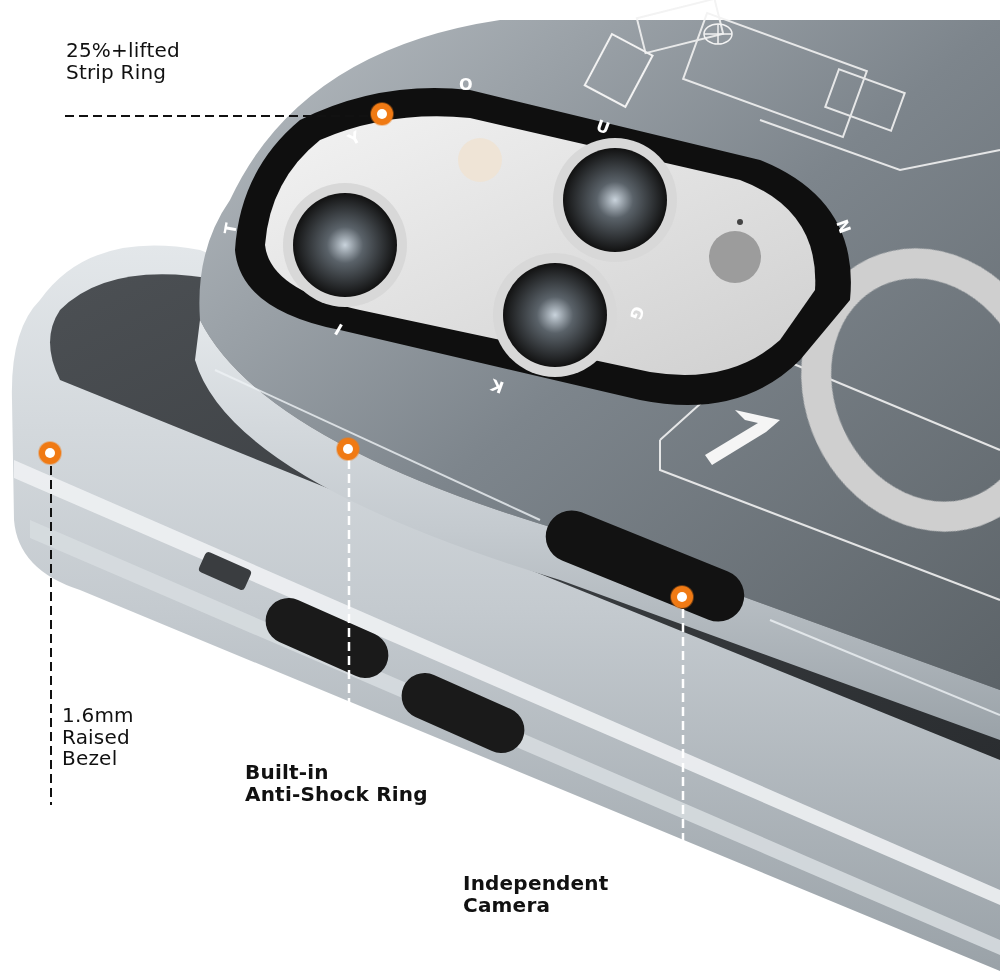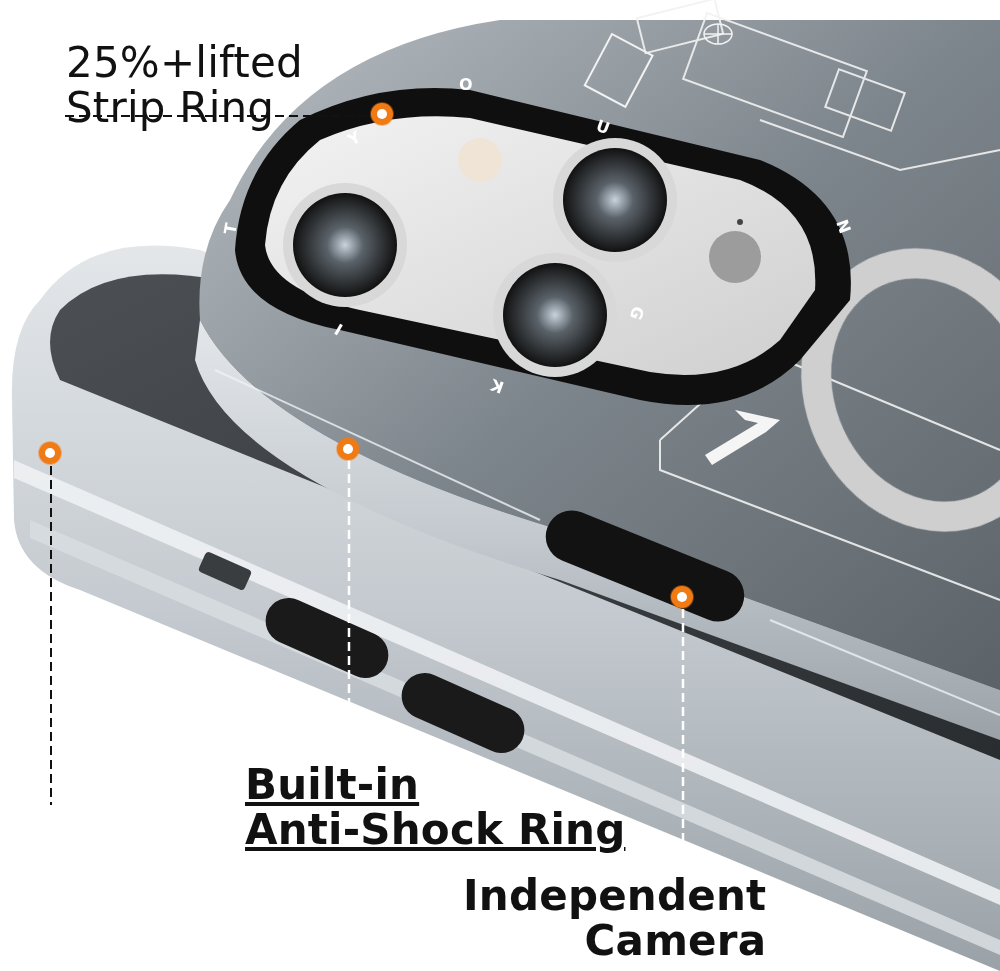--- a/index.html
+++ b/index.html
@@ -1,18 +1,18 @@
 <!DOCTYPE html>
 <html><head>
 <meta charset="utf-8">
 <style>
   html, body { margin:0; padding:0; background:#ffffff; }
   body { width:1000px; height:971px; position:relative; overflow:hidden; font-family:"DejaVu Sans", sans-serif; }
   .stage { position:absolute; left:0; top:0; width:1000px; height:971px; }
-  .label { position:absolute; color:#111111; font-weight:normal; line-height:1.08; font-size:42px; letter-spacing:0.2px; }
+  .label { position:absolute; color:#111111; font-weight:normal; line-height:1.08; font-size:20px; letter-spacing:0.2px; }
   .label.bold { font-weight:bold; }
   .label span { display:block; white-space:nowrap; }
   .marker { position:absolute; width:22px; height:22px; border-radius:50%; background:#f07a14; box-shadow:0 0 0 1px rgba(240,122,20,0.4); }
   .marker::after { content:""; position:absolute; left:6px; top:6px; width:10px; height:10px; border-radius:50%; background:#ffffff; }
   svg { position:absolute; left:0; top:0; }
 </style>
 </head>
 <body>
 
 <div class="stage">
@@ -138,23 +138,28 @@
   <div class="marker" style="left:371px;top:103px;"></div>
   <div class="marker" style="left:39px;top:442px;"></div>
   <div class="marker" style="left:337px;top:438px;"></div>
   <div class="marker" style="left:671px;top:586px;"></div>
 
   <div class="label" style="left:66px;top:40px;">
     <span>25%+lifted</span>
     <span>Strip Ring</span>
   </div>
 
+  <div class="label" style="left:62px;top:705px;">
+    <span>1.6mm</span>
+    <span>Raised</span>
+    <span>Bezel</span>
+  </div>
 
-  <div class="label bold" style="left:245px;top:762px;text-decoration:underline;">
+  <div class="label bold" style="left:245px;top:762px;">
     <span>Built-in</span>
     <span>Anti-Shock Ring</span>
   </div>
 
-  <div class="label bold" style="left:463px;top:873px;text-align:right;">
+  <div class="label bold" style="left:463px;top:873px;">
     <span>Independent</span>
     <span>Camera</span>
   </div>
 </div>
 
 </body></html>

